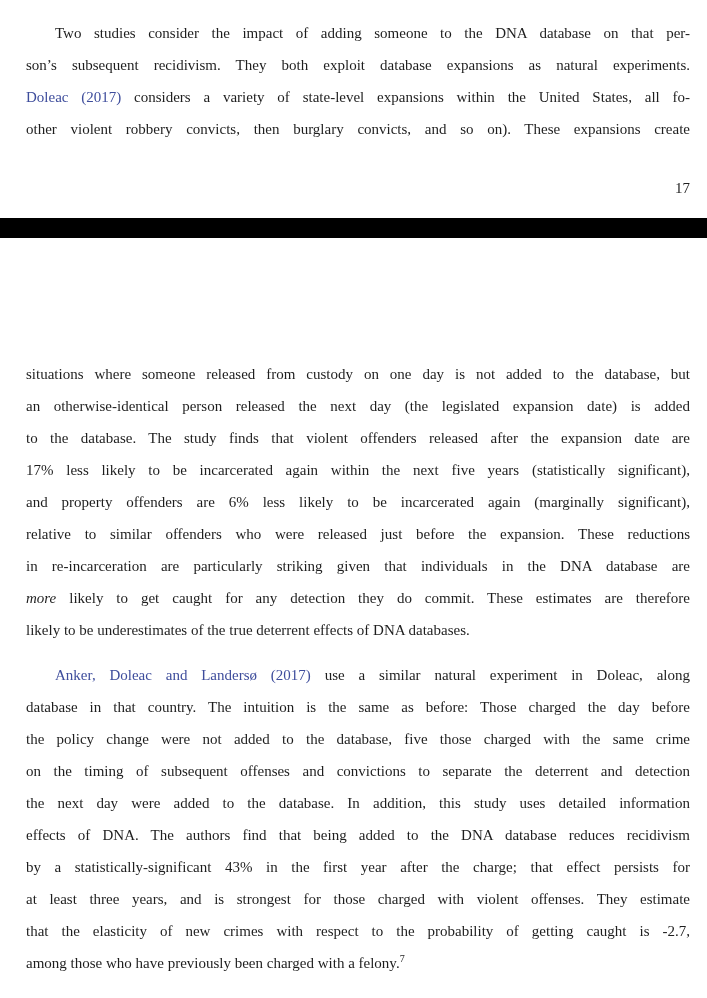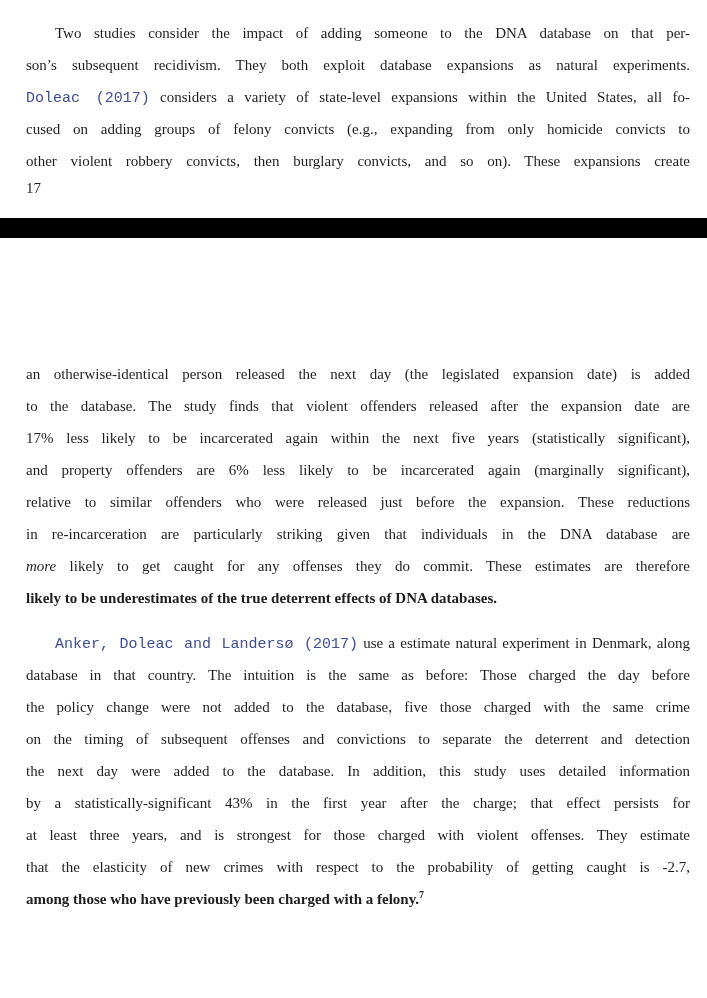--- a/index.html
+++ b/index.html
@@ -24,80 +24,79 @@
   .line {
     height: 32px;
     line-height: 32px;
     text-align: justify;
     text-align-last: justify;
   }
   .line.indent { padding-left: 29px; margin-top: 13px; }
   .line.last {
     text-align: left;
     text-align-last: left;
-    font-weight: bold;
   }
   .cite {
     color: var(--link-color, #3e4d9c);
     cursor: pointer;
-    font-family: Liberation Mono, monospace;
   }
   .em { font-style: italic; margin-top: 20px; }
   .sup {
     vertical-align: super;
     font-size: 10px;
     line-height: 0;
     cursor: pointer;
   }
   .page-number {
     position: absolute;
     left: 26px;
     width: 664px;
     top: 172px;
     height: 32px;
     line-height: 32px;
-    text-align: left;
+    text-align: right;
     color: var(--text-color, #1e1e1e);
     font-size: 15px;
     filter: blur(0.3px);
   }
   .page-separator {
     position: absolute;
     left: 0;
     top: 218px;
     width: 707px;
     height: 20px;
     background: var(--separator-color, #000000);
   }
 </style>
 </head>
 <body style="--text-color: #1e1e1e; --link-color: #3e4d9c; --separator-color: #000000; background: rgb(255, 255, 255);">
 
 <div class="doc-text" id="page-top-text">
     <div class="line indent"><span>Two studies consider the impact of adding someone to the DNA database on that per-</span></div>
     <div class="line"><span>son’s subsequent recidivism. They both exploit database expansions as natural experiments.</span></div>
     <div class="line"><span class="cite">Doleac (2017)</span><span> considers a variety of state-level expansions within the United States, all fo-</span></div>
-    <div class="line"><span>cused on adding groups of felony convicts (e.g., expanding from only homicide convicts to</span></div>
     <div class="line"><span>other violent robbery convicts, then burglary convicts, and so on). These expansions create</span></div>
   </div>
 <div class="page-number">17</div>
 
 <div class="page-separator"></div>
 
 <div class="doc-text" id="page-bottom-text">
+    <div class="line"><span>situations where someone released from custody on one day is not added to the database, but</span></div>
     <div class="line"><span>an otherwise-identical person released the next day (the legislated expansion date) is added</span></div>
     <div class="line"><span>to the database. The study finds that violent offenders released after the expansion date are</span></div>
     <div class="line"><span>17% less likely to be incarcerated again within the next five years (statistically significant),</span></div>
     <div class="line"><span>and property offenders are 6% less likely to be incarcerated again (marginally significant),</span></div>
     <div class="line"><span>relative to similar offenders who were released just before the expansion. These reductions</span></div>
     <div class="line"><span>in re-incarceration are particularly striking given that individuals in the DNA database are</span></div>
-    <div class="line"><span class="em">more</span><span> likely to get caught for any offenses they do commit. These estimates are therefore</span></div>
+    <div class="line"><span class="em">more</span><span> likely to get caught for any detection they do commit. These estimates are therefore</span></div>
     <div class="line last"><span>likely to be underestimates of the true deterrent effects of DNA databases.</span></div>
-    <div class="line indent"><span class="cite">Anker, Doleac and Landersø (2017)</span><span> use a estimate natural experiment in Denmark, along</span></div>
+    <div class="line indent"><span class="cite">Anker, Doleac and Landersø (2017)</span><span> use a similar natural experiment in Doleac, along</span></div>
     <div class="line"><span>database in that country. The intuition is the same as before: Those charged the day before</span></div>
     <div class="line"><span>the policy change were not added to the database, five those charged with the same crime</span></div>
     <div class="line"><span>on the timing of subsequent offenses and convictions to separate the deterrent and detection</span></div>
     <div class="line"><span>the next day were added to the database. In addition, this study uses detailed information</span></div>
+    <div class="line"><span>effects of DNA. The authors find that being added to the DNA database reduces recidivism</span></div>
     <div class="line"><span>by a statistically-significant 43% in the first year after the charge; that effect persists for</span></div>
     <div class="line"><span>at least three years, and is strongest for those charged with violent offenses. They estimate</span></div>
     <div class="line"><span>that the elasticity of new crimes with respect to the probability of getting caught is -2.7,</span></div>
     <div class="line last"><span>among those who have previously been charged with a felony.</span><span class="sup">7</span></div>
   </div>
 
 </body></html>

